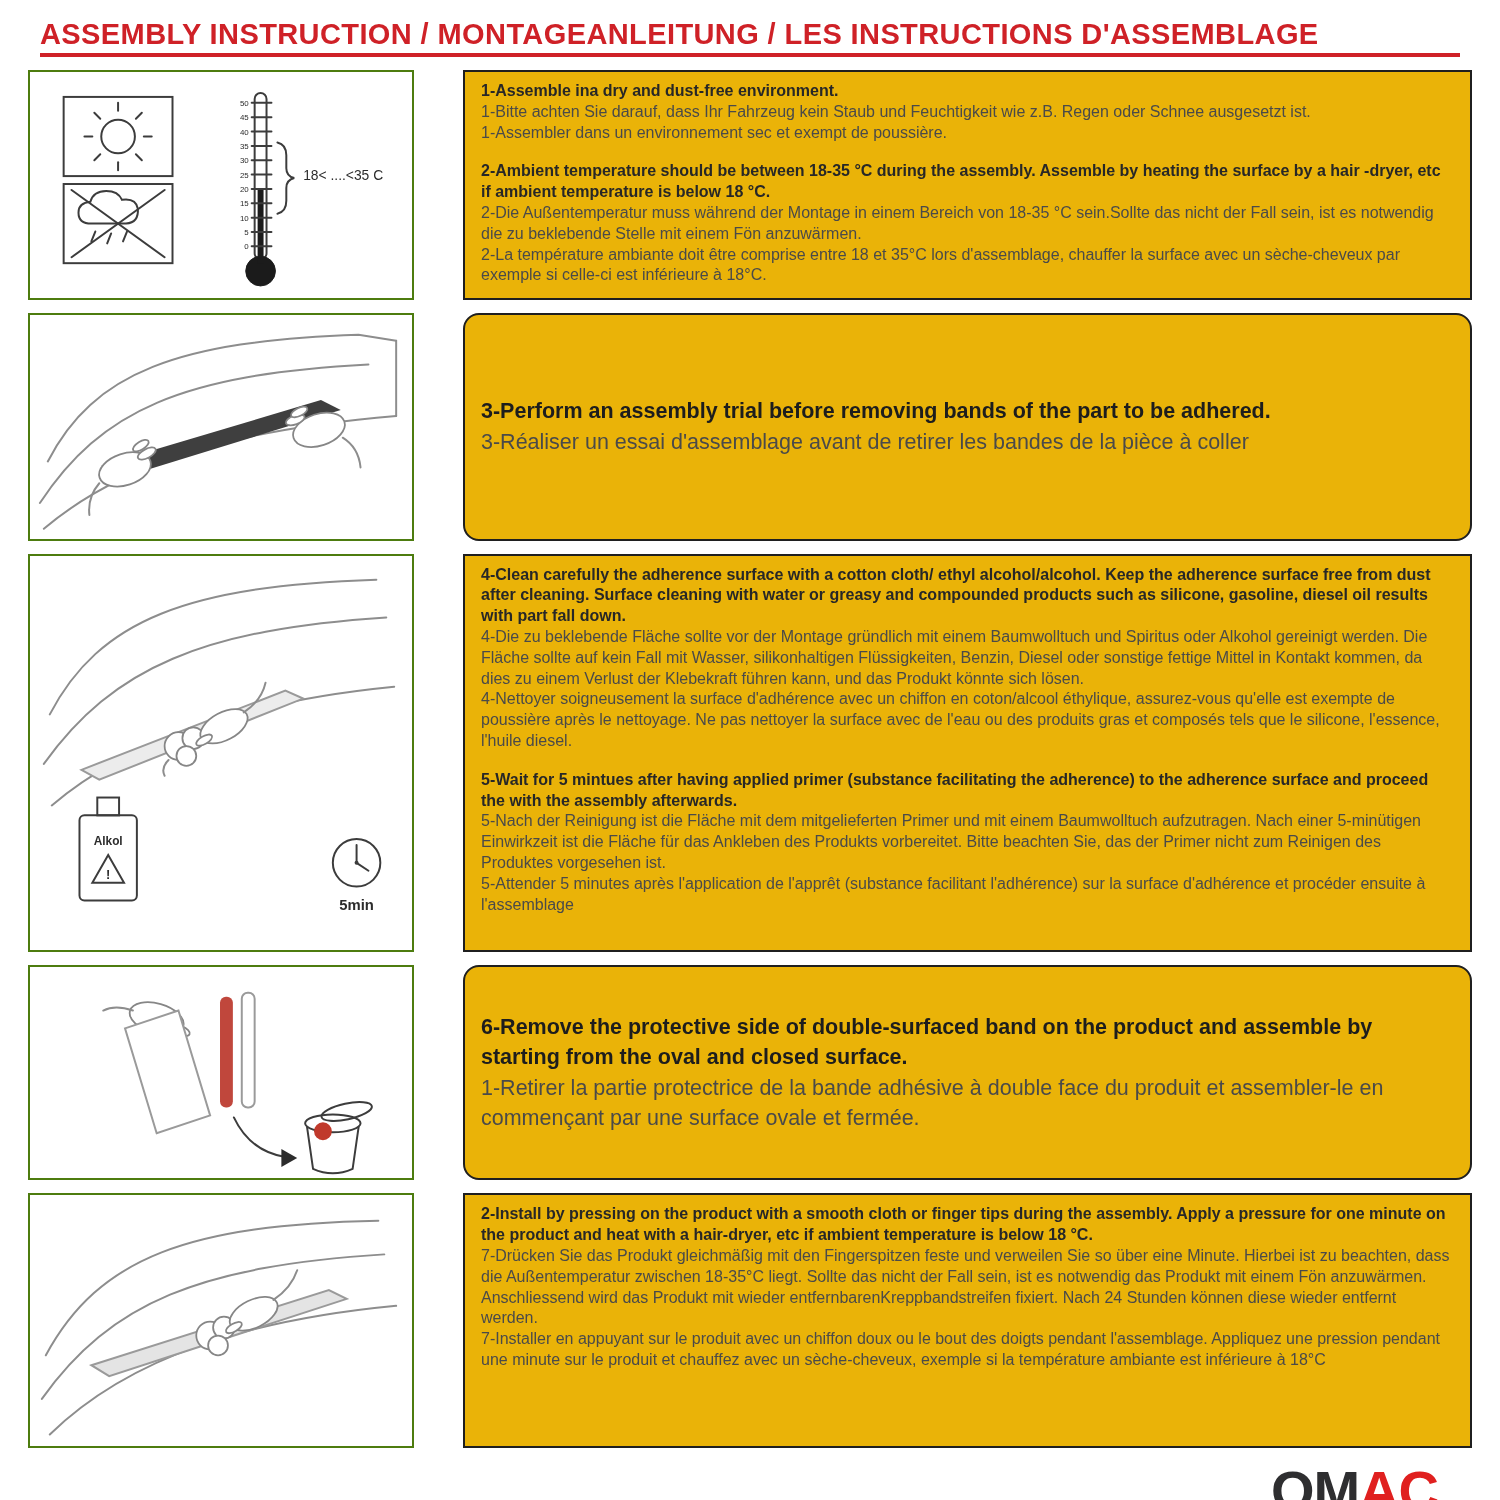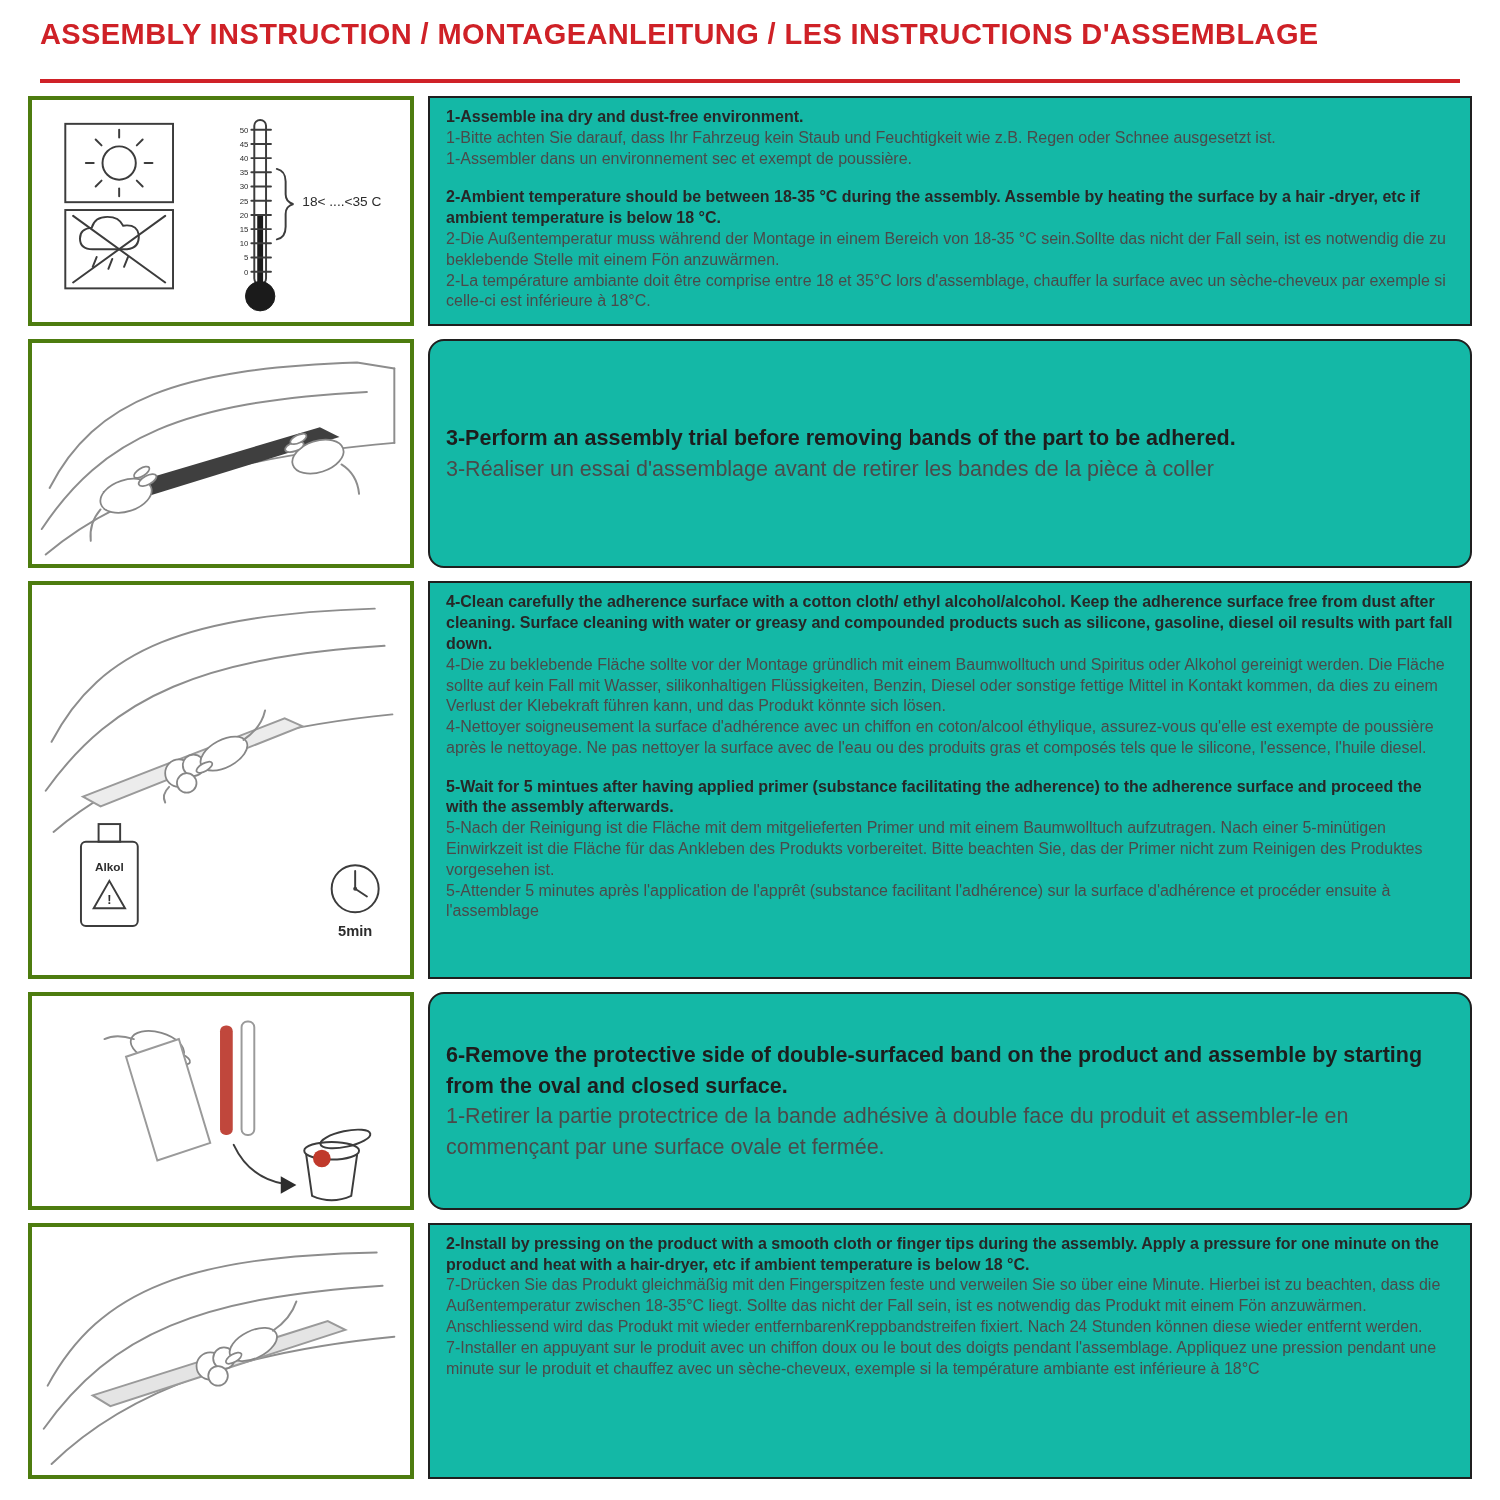--- a/index.html
+++ b/index.html
@@ -6,31 +6,31 @@
   html, body { margin: 0; padding: 0; background: #ffffff; }
   body {
     width: 1500px; min-height: 1500px;
     font-family: "Liberation Sans", "DejaVu Sans", sans-serif;
     color: #454545;
   }
   .page { padding: 10px 28px 0 28px; }
 
   .title {
     color: #cf2127; font-weight: bold; font-size: 29px;
-    letter-spacing: 0.4px; padding: 8px 12px 28px 12px;
+    letter-spacing: 0.4px; padding: 8px 12px 2px 12px;
   }
   .title-rule { height: 4px; background: #cf2127; margin: 0 12px 13px 12px; }
 
   .row { display: flex; gap: 14px; margin-bottom: 13px; align-items: stretch; }
   .illus-box {
-    border: 4px solid #4d7c0f; width: 386px; flex: none; background: #fff;
+    border: 2px solid #4d7c0f; width: 386px; flex: none; background: #fff;
     display: flex; align-items: center; justify-content: center; overflow: hidden;
   }
   .illus-box svg { width: 100%; height: 100%; display: block; }
-  .text-box { border: 2px solid #1f1f1f; flex: 1; padding: 9px 16px; background: #14b8a6; }
+  .text-box { border: 2px solid #1f1f1f; flex: 1; padding: 9px 16px; background: #eab308; margin-left: 35px; }
   .text-box.center { display: flex; flex-direction: column; justify-content: center; border-radius: 16px; }
 
   p { margin: 0; font-size: 16px; line-height: 1.3; color: #4a4a4a; }
   p.b { font-weight: bold; color: #272727; }
   p.gap { margin-top: 18px; }
   .lg p { font-size: 21.5px; line-height: 1.42; }
   .lg p.b { color: #1d1d1d; }
 
   .brand {
     text-align: right; padding: 2px 34px 6px 0;

